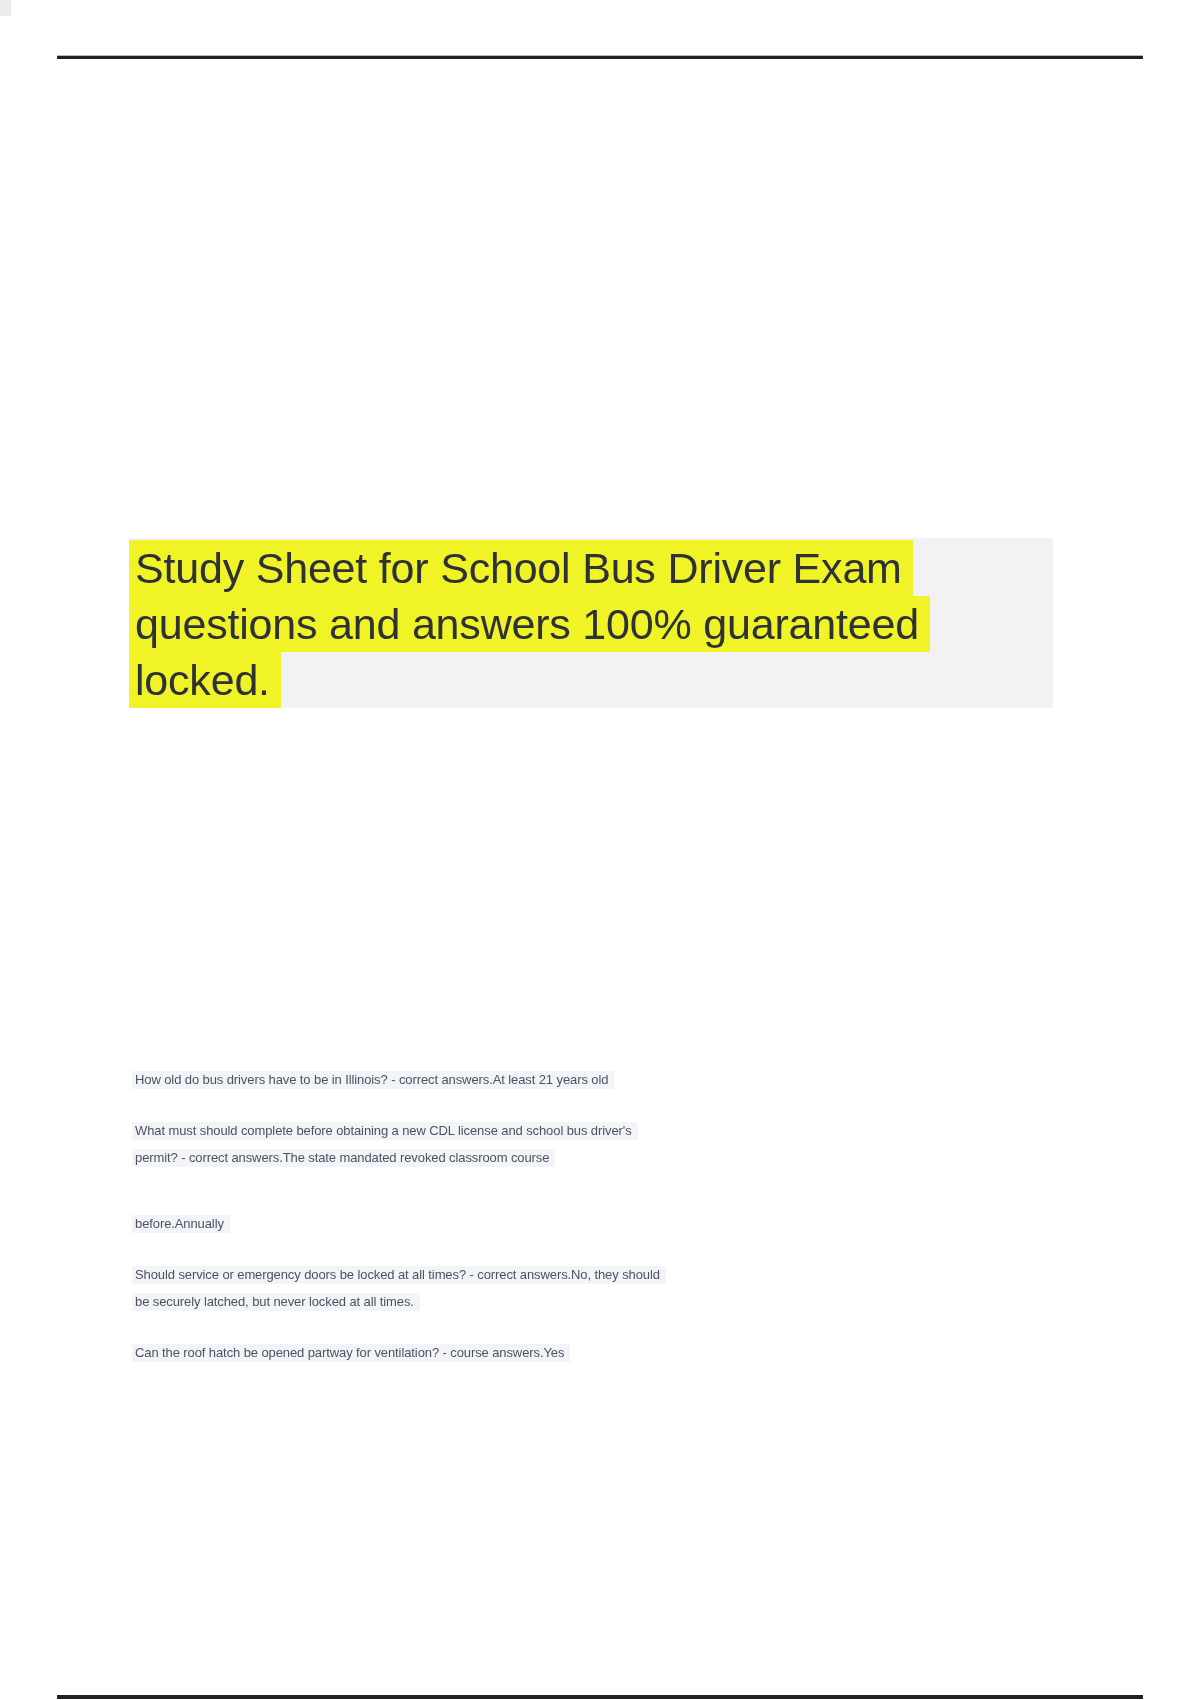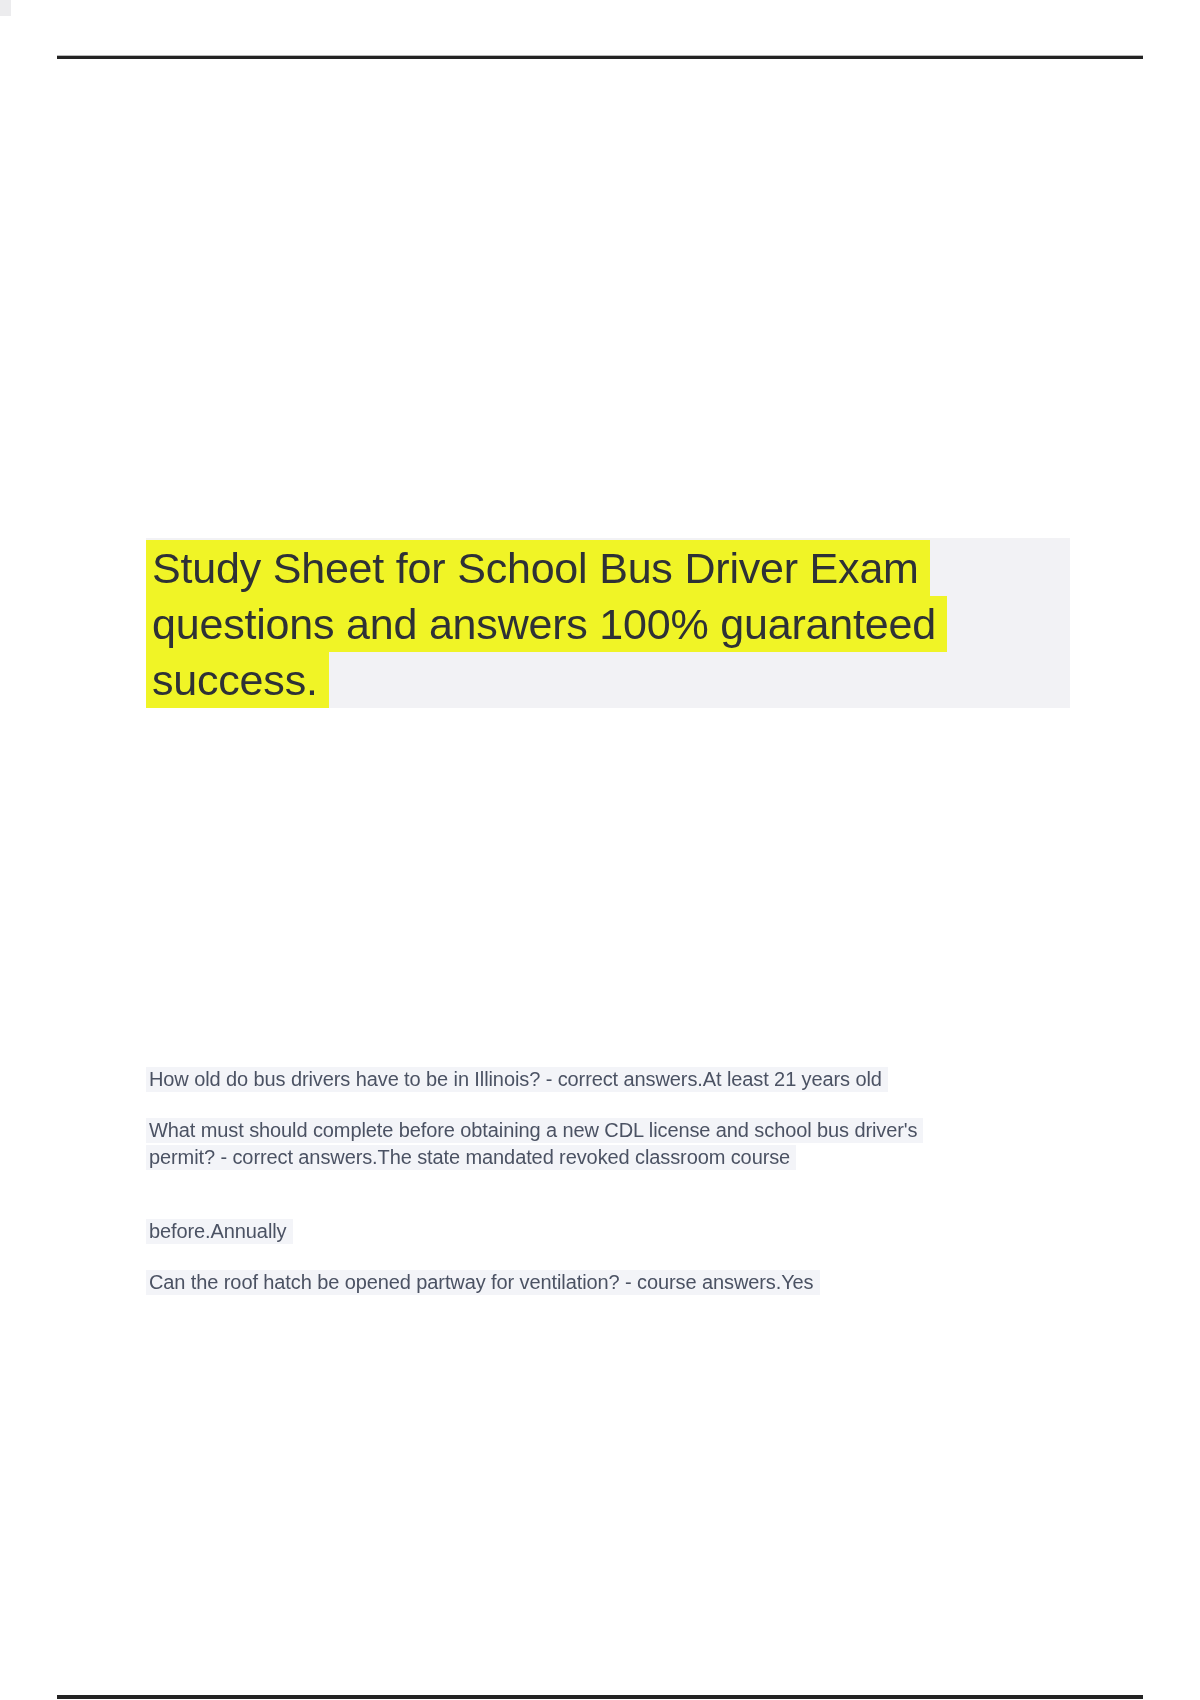--- a/index.html
+++ b/index.html
@@ -21,21 +21,21 @@
     position: absolute;
     left: 57px;
     width: 1086px;
     background: var(--rule, #232323);
   }
   .rule-top { top: 56px; height: 3px; box-shadow: 0 -1px 0 #b9b9b9; }
   .rule-bottom { top: 1695px; height: 4px; }
 
   .title-block {
     position: absolute;
-    left: 146px;
+    left: 129px;
     top: 540px;
     width: 924px;
     height: 168px;
   }
   .title-bg {
     position: absolute;
     left: 0; top: -2px;
     width: 924px; height: 170px;
     background: var(--title-block-bg, #f2f2f5);
   }
@@ -57,22 +57,22 @@
     padding: 0 11px 0 6px;
   }
 
   .qa-list {
     position: absolute;
     left: 131px;
     top: 1066px;
     width: 1020px;
   }
   .para {
-    margin: 0 0 24px 18px;
-    font-size: 20px;
+    margin: 0 0 24px 4px;
+    font-size: 13px;
     color: var(--body-text, #4b5263);
     letter-spacing: -0.1px;
   }
   .qa-line-row { line-height: 27px; white-space: nowrap; }
   .hl {
     background: var(--body-line-highlight, #f3f4f8);
     padding: 1px 6px 2px 3px;
     margin-left: -3px;
   }
 </style>
@@ -83,21 +83,21 @@
 
   <div class="corner-artifact"></div>
 
   <div class="rule rule-top"></div>
 
   <div class="title-block">
     <div class="title-bg"></div>
     <h1 class="title">
       <span class="title-line">Study Sheet for School Bus Driver Exam</span>
       <span class="title-line">questions and answers 100% guaranteed</span>
-      <span class="title-line">success.</span>
+      <span class="title-line">locked.</span>
     </h1>
   </div>
 
   <div class="qa-list">
 
     <p class="para">
       <span class="qa-line-row"><span class="hl">How old do bus drivers have to be in Illinois? - correct answers.At least 21 years old</span></span>
     </p>
 
 
@@ -105,20 +105,24 @@
     <p class="para">
       <span class="qa-line-row"><span class="hl">What must should complete before obtaining a new CDL license and school bus driver's</span></span><br>
       <span class="qa-line-row"><span class="hl">permit? - correct answers.The state mandated revoked classroom course</span></span>
     </p>
 
     <p class="para">
       <br>
       <span class="qa-line-row"><span class="hl">before.Annually</span></span>
     </p>
 
+    <p class="para">
+      <span class="qa-line-row"><span class="hl">Should service or emergency doors be locked at all times? - correct answers.No, they should</span></span><br>
+      <span class="qa-line-row"><span class="hl">be securely latched, but never locked at all times.</span></span>
+    </p>
 
     <p class="para">
       <span class="qa-line-row"><span class="hl">Can the roof hatch be opened partway for ventilation? - course answers.Yes</span></span>
     </p>
 
   </div>
 
   <div class="rule rule-bottom"></div>
 
 </div>

